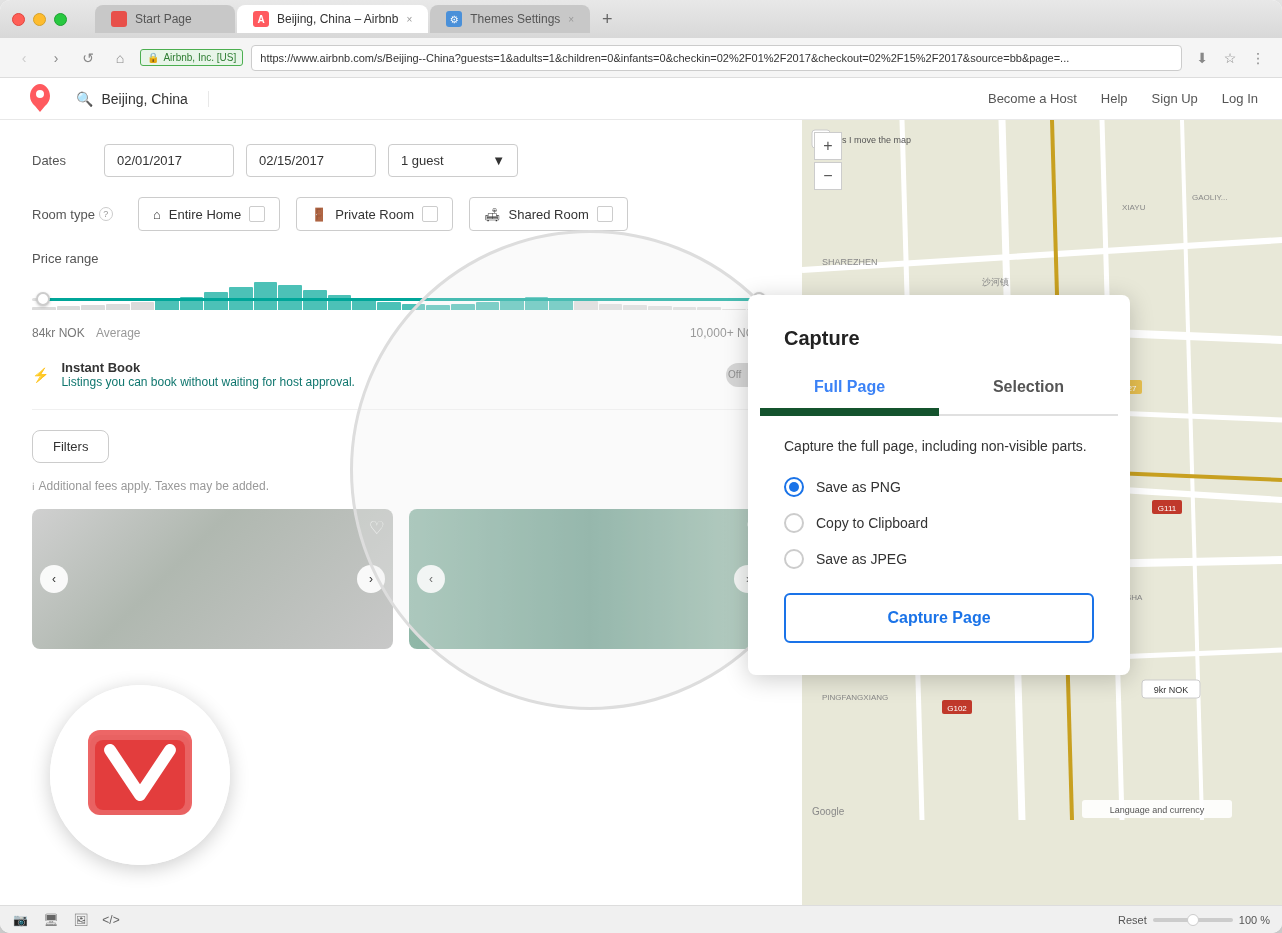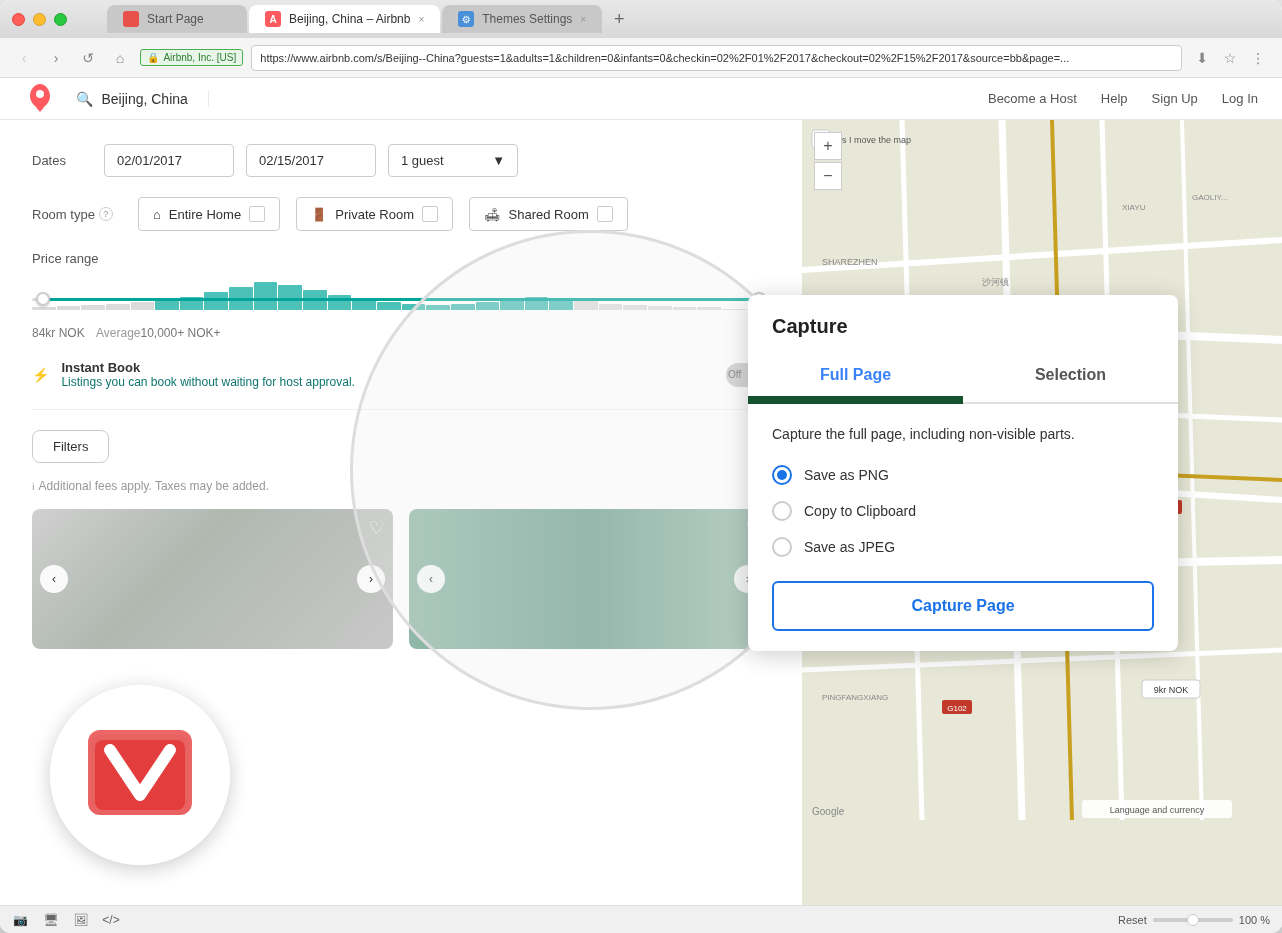--- a/index.html
+++ b/index.html
@@ -10,21 +10,21 @@
 
     
     .title-bar { background: linear-gradient(to bottom, #e8e8e8, #d8d8d8); height: 38px; display: flex; align-items: center; padding: 0 12px; gap: 8px; flex-shrink: 0; }
     .traffic-lights { display: flex; gap: 8px; align-items: center; }
     .traffic-light { width: 13px; height: 13px; border-radius: 50%; cursor: pointer; display: flex; align-items: center; justify-content: center; font-size: 8px; }
     .tl-close { background: #ff5f57; border: 1px solid #e0443e; }
     .tl-minimize { background: #febc2e; border: 1px solid #d4a12a; }
     .tl-maximize { background: #28c840; border: 1px solid #1da132; }
 
     
-    .tab-bar { display: flex; align-items: stretch; height: 28px; margin-left: 32px; flex: 1; }
+    .tab-bar { display: flex; align-items: stretch; height: 28px; margin-left: 20px; flex: 1; }
     .tab { display: flex; align-items: center; padding: 0 16px; gap: 8px; font-size: 12px; color: #555; background: #c8c8c8; border-radius: 8px 8px 0 0; margin-right: 2px; cursor: pointer; min-width: 140px; }
     .tab.active { background: #fff; color: #333; }
     .tab-icon { width: 16px; height: 16px; border-radius: 3px; display: flex; align-items: center; justify-content: center; }
     .tab-icon.vivaldi { background: #e8504a; }
     .tab-icon.airbnb { background: #ff5a5f; }
     .tab-icon.themes { background: #4a90d9; }
     .tab-close { margin-left: auto; color: #999; font-size: 10px; }
     .tab-new { display: flex; align-items: center; justify-content: center; width: 30px; color: #666; font-size: 18px; cursor: pointer; }
 
     
@@ -65,21 +65,21 @@
     
     .price-row { margin-bottom: 20px; }
     .price-label { font-size: 13px; color: #555; margin-bottom: 12px; }
     .slider-area { position: relative; height: 40px; margin-bottom: 8px; }
     .slider-track { position: absolute; top: 20px; left: 0; right: 0; height: 3px; background: #e0e0e0; border-radius: 2px; }
     .slider-fill { position: absolute; top: 20px; left: 8px; right: 8px; height: 3px; background: #00a699; border-radius: 2px; }
     .slider-thumb { position: absolute; top: 14px; width: 14px; height: 14px; border-radius: 50%; background: #fff; border: 2px solid #ccc; box-shadow: 0 1px 3px rgba(0,0,0,0.2); cursor: pointer; }
     .slider-thumb.left { left: 4px; }
     .slider-thumb.right { right: 4px; }
     .histogram { position: absolute; bottom: 8px; left: 0; right: 0; height: 28px; display: flex; align-items: flex-end; gap: 1px; }
-    .price-range-labels { display: flex; font-size: 12px; color: #777; }
+    .price-range-labels { display: flex; justify-content: space-between; font-size: 12px; color: #777; }
 
     
     .instant-row { display: flex; align-items: center; gap: 12px; margin-bottom: 20px; padding-bottom: 20px; border-bottom: 1px solid #f0f0f0; }
     .instant-icon { color: #f5a623; font-size: 14px; }
     .instant-label { font-size: 13px; font-weight: 600; color: #333; }
     .instant-desc { font-size: 12px; color: #0f766e; }
     .toggle { width: 44px; height: 24px; border-radius: 12px; background: #ccc; margin-left: auto; position: relative; cursor: pointer; display: flex; align-items: center; padding: 2px; }
     .toggle-knob { width: 20px; height: 20px; border-radius: 50%; background: #fff; box-shadow: 0 1px 3px rgba(0,0,0,0.3); margin-left: auto; }
 
     
@@ -106,21 +106,21 @@
     .status-icon { width: 18px; height: 18px; display: flex; align-items: center; justify-content: center; cursor: pointer; color: #666; font-size: 12px; }
     .status-zoom { display: flex; align-items: center; gap: 6px; margin-left: auto; font-size: 11px; color: #555; }
     .zoom-slider { width: 80px; height: 4px; background: #ccc; border-radius: 2px; position: relative; }
     .zoom-knob { position: absolute; left: 50%; top: -4px; width: 12px; height: 12px; border-radius: 50%; background: #fff; border: 1px solid #ccc; transform: translateX(-50%); }
 
     
     .vivaldi-circle { position: absolute; bottom: 40px; left: 50px; width: 180px; height: 180px; border-radius: 50%; background: rgba(255,255,255,0.95); box-shadow: 0 4px 20px rgba(0,0,0,0.2); display: flex; align-items: center; justify-content: center; z-index: 10; }
     .vivaldi-logo { width: 120px; height: 120px; }
 
     
-    .capture-modal { position: absolute; top: 295px; left: 748px; width: 430px; background: #fff; border-radius: 8px; box-shadow: 0 4px 24px rgba(0,0,0,0.2); z-index: 20; padding: 0; overflow: hidden; }
+    .capture-modal { position: absolute; top: 295px; left: 748px; width: 382px; background: #fff; border-radius: 8px; box-shadow: 0 4px 24px rgba(0,0,0,0.2); z-index: 20; padding: 12px; overflow: hidden; }
     .capture-title { font-size: 20px; font-weight: 600; color: #222; padding: 20px 24px 16px; }
     .capture-tabs { display: flex; border-bottom: 2px solid #e0e0e0; }
     .capture-tab { flex: 1; padding: 12px 0; text-align: center; font-size: 16px; font-weight: 600; color: #555; cursor: pointer; border-bottom: 3px solid transparent; margin-bottom: -2px; }
     .capture-tab.active { color: #3b82f6; border-bottom: 8px solid #14532d; }
     .capture-body { padding: 20px 24px; }
     .capture-desc { font-size: 14px; color: #333; line-height: 1.5; margin-bottom: 20px; }
     .radio-option { display: flex; align-items: center; gap: 12px; margin-bottom: 16px; cursor: pointer; }
     .radio-circle { width: 20px; height: 20px; border-radius: 50%; border: 2px solid #ccc; display: flex; align-items: center; justify-content: center; flex-shrink: 0; }
     .radio-circle.selected { border-color: #1a73e8; }
     .radio-dot { width: 10px; height: 10px; border-radius: 50%; background: #1a73e8; }

